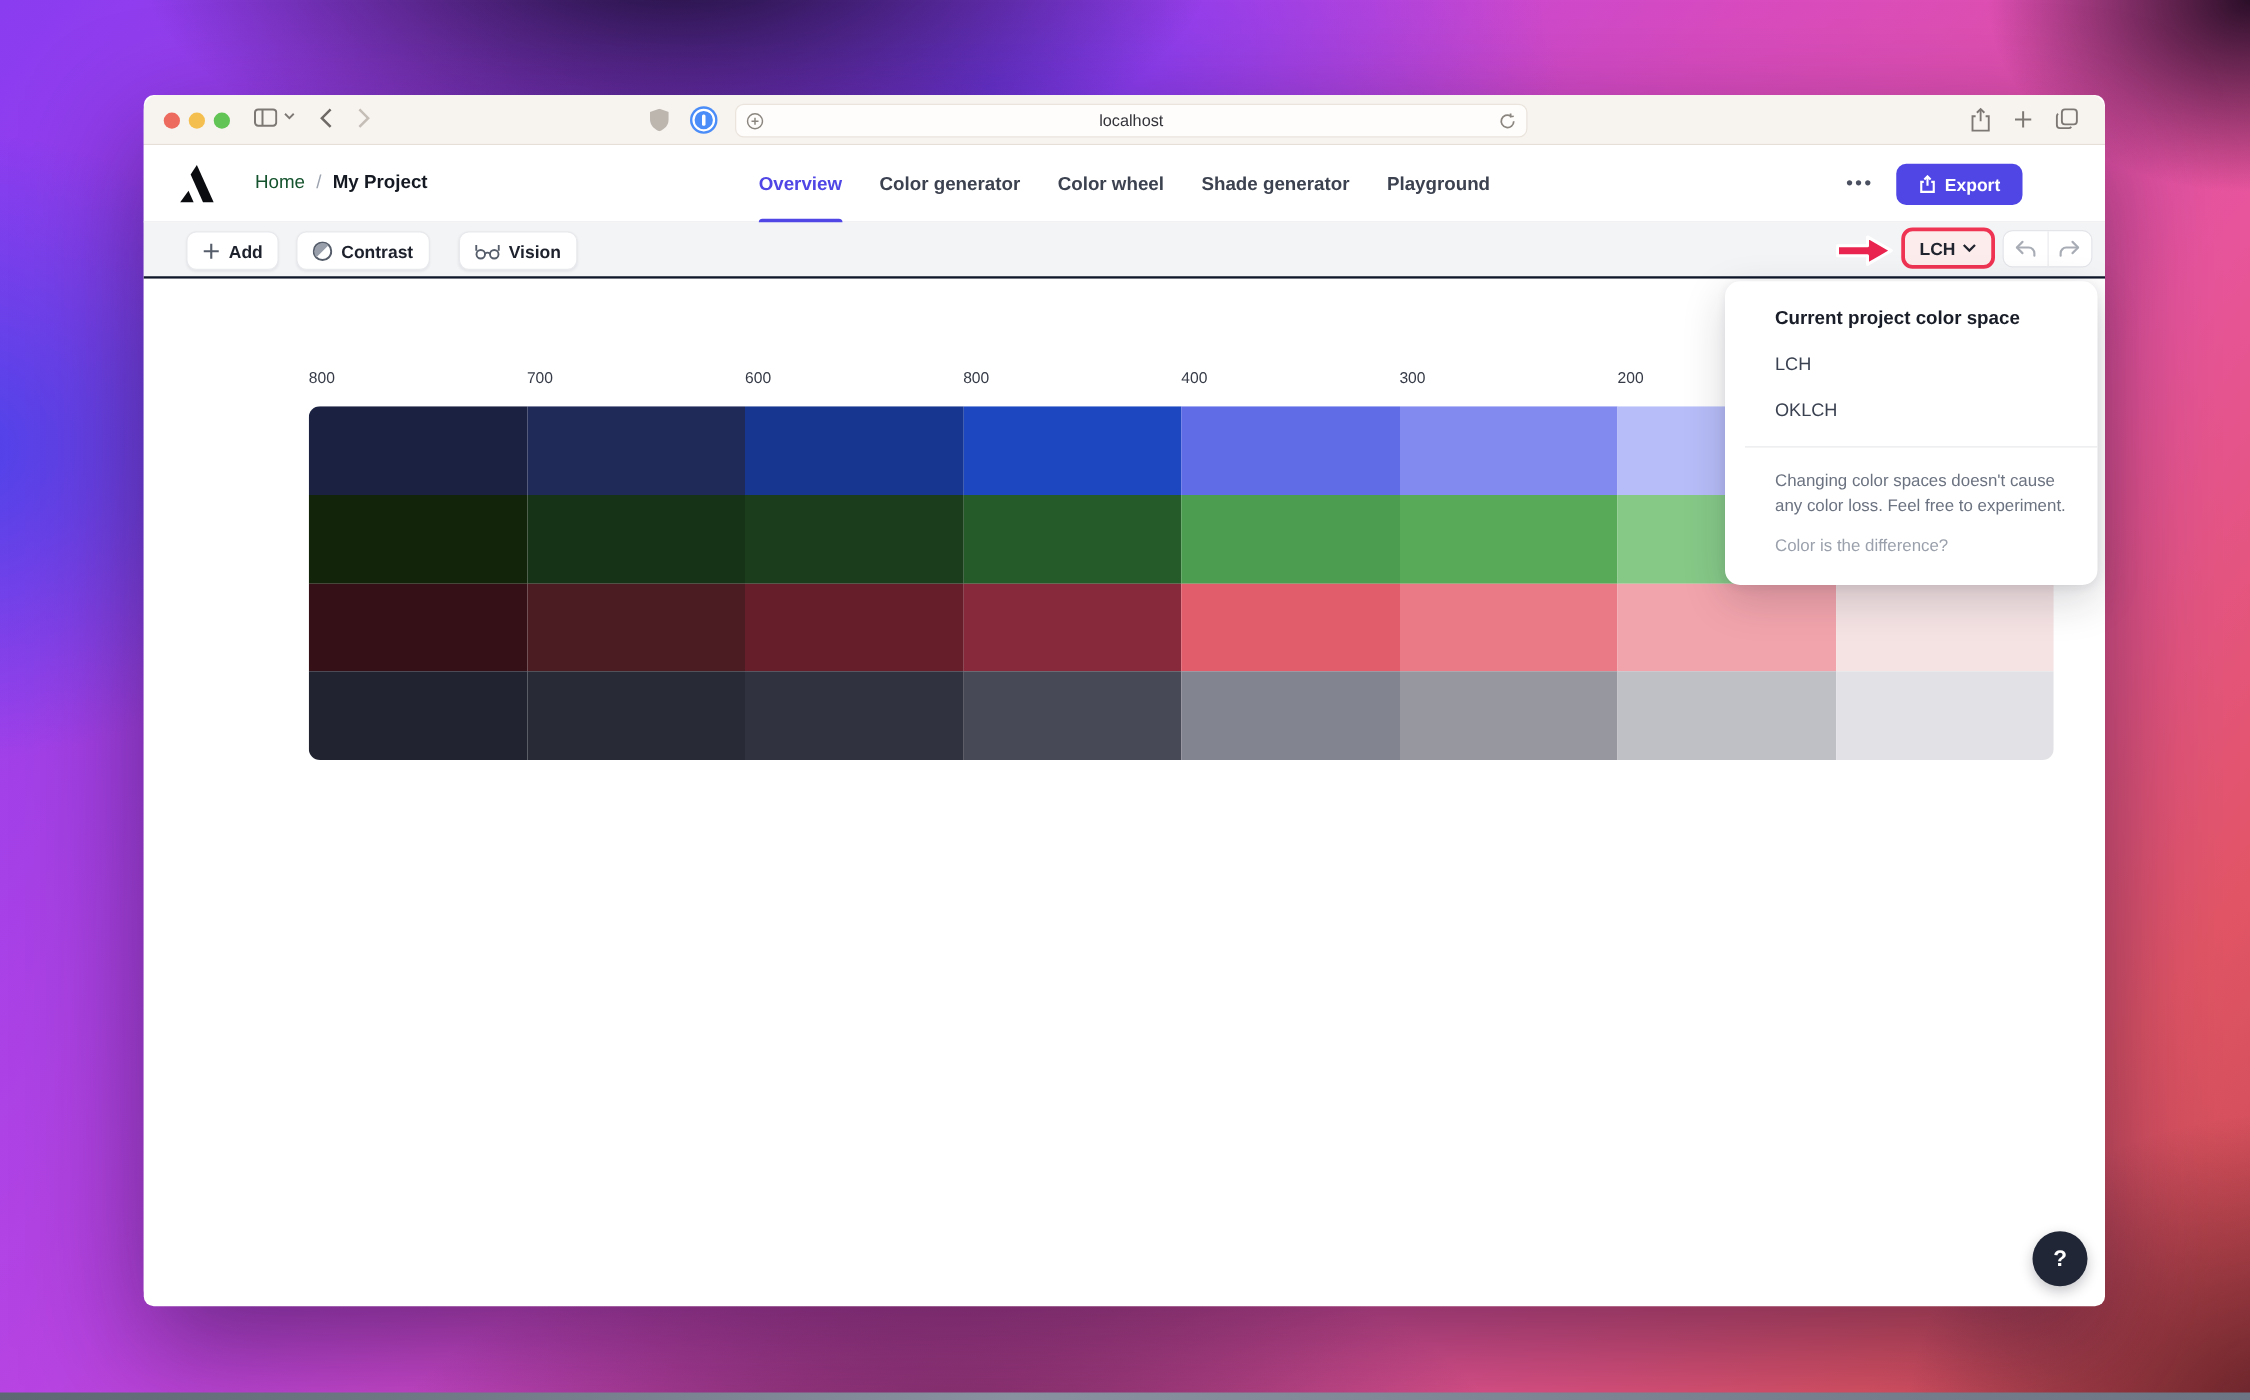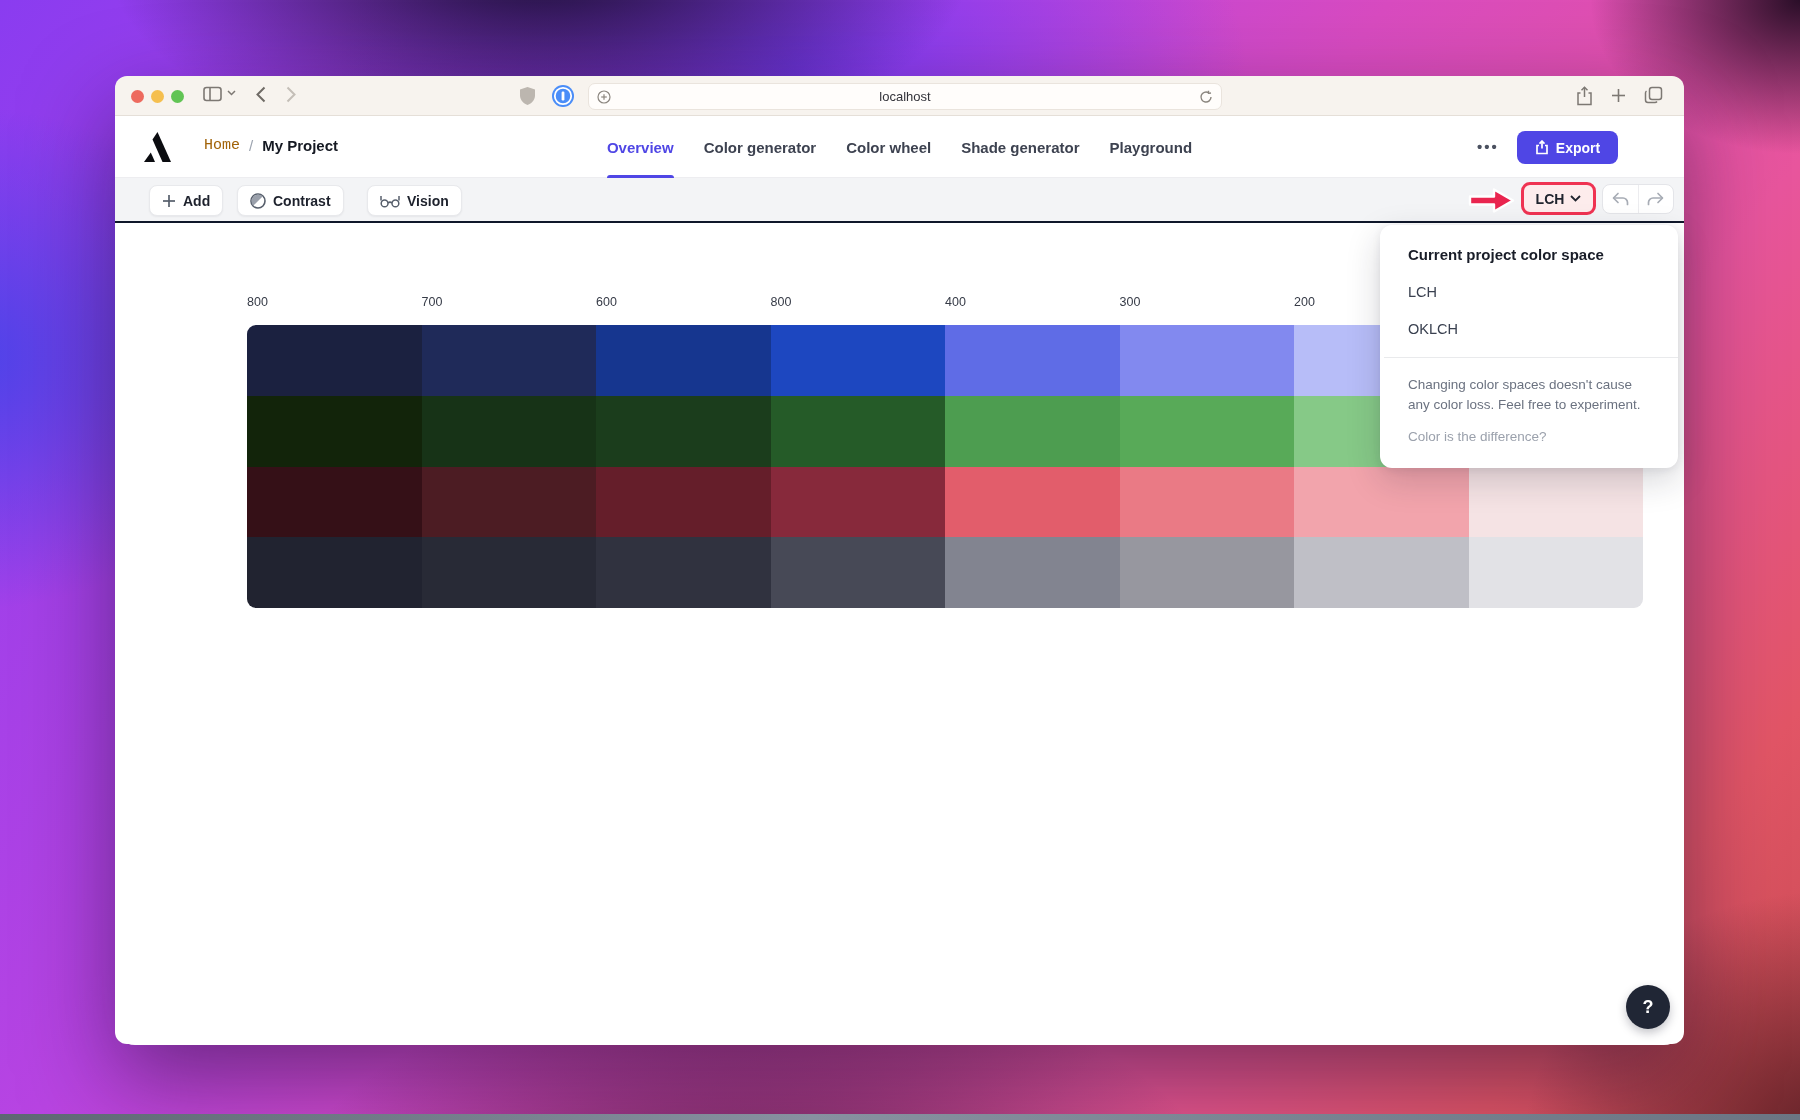--- a/index.html
+++ b/index.html
@@ -14,38 +14,38 @@
       radial-gradient(760px 380px at 42% 108%, #5f2150 0%, rgba(95,33,80,0) 62%),
       radial-gradient(520px 420px at 102% 102%, #5e2026 0%, rgba(94,32,38,0) 60%),
       linear-gradient(128deg, #8a3cf0 0%, #b844e2 34%, #d84bc0 52%, #e8559d 72%, #e25566 88%, #c74b52 100%);
     position:relative;
   }
   .bottom-strip { position:absolute; left:0; bottom:0; width:1800px; height:6px;
     background:linear-gradient(90deg,#5d6773,#8791a0 45%,#6b7583); z-index:50; }
 
   
   .window { position:absolute; left:115px; top:76px; width:1569px; height:969px;
-    background:#fff; border-radius:20px; box-shadow:0 34px 90px rgba(25,10,45,.5); z-index:10; }
+    background:#fff; border-radius:8px; box-shadow:0 34px 90px rgba(25,10,45,.5); z-index:10; }
 
   
   .chrome { position:relative; height:40px; background:#f7f3ee; border-radius:12px 12px 0 0;
     border-bottom:1px solid #e5dfd8; }
   .tl { position:absolute; top:14px; width:13px; height:13px; border-radius:50%; }
   .chrome-ic { position:absolute; top:10px; color:#7d7873; display:flex; align-items:center; }
   .urlbar { position:absolute; left:473px; top:7px; width:634px; height:27px; background:#fffdfb;
     border:1px solid #eae4dd; border-radius:7px; display:flex; align-items:center; justify-content:center;
     font-size:13px; color:#33333a; }
   .urlbar .left-ic { position:absolute; left:8px; top:6px; color:#8b867f; }
   .urlbar .right-ic { position:absolute; right:8px; top:6px; color:#8b867f; }
 
   
   .app-header { position:relative; height:62px; background:#fff; border-bottom:1px solid #ededf0; }
   .logo { position:absolute; left:27px; top:16px; }
   .crumbs { position:absolute; left:89px; top:21px; font-size:15px; display:flex; gap:9px; align-items:center; }
-  .crumb-home { color:#a16207;font-family:Liberation Mono, monospace; }
+  .crumb-home { color:#14532d; }
   .crumb-sep { color:#9ca3af; }
   .crumb-cur { color:#151922; font-weight:bold; }
   .main-nav { position:absolute; left:0; right:0; top:0; height:62px; display:flex; gap:30px;
     justify-content:center; font-size:15px; font-weight:bold; color:#3d4250; }
   .nav-item { position:relative; height:62px; display:flex; align-items:center; cursor:pointer; }
   .nav-item.active { color:#4f46e5; }
   .nav-item.active::after { content:""; position:absolute; left:0; right:0; bottom:0; height:3px;
     background:#4f46e5; border-radius:3px 3px 0 0; }
   .more-dots { position:absolute; left:1362px; top:22px; color:#4b5160; font-size:15px; letter-spacing:2px;
     font-weight:bold; cursor:pointer; }
@@ -79,21 +79,21 @@
     display:grid; grid-template-columns:repeat(8,1fr); grid-template-rows:repeat(4,1fr);
     border-radius:9px; overflow:hidden; }
   .cell { cursor:pointer; }
   .help-fab { position:absolute; left:1511px; top:762px; width:44px; height:44px; border-radius:50%;
     background:#202635; color:#fff; font-size:18px; font-weight:bold; display:flex; align-items:center;
     justify-content:center; cursor:pointer; box-shadow:0 4px 10px rgba(20,20,40,.25); }
 
   
   .panel { position:absolute; left:1265px; top:149px; width:298px; height:243px; background:#fff;
     border-radius:12px; box-shadow:0 12px 34px rgba(25,28,45,.18), 0 2px 8px rgba(25,28,45,.08);
-    z-index:20; padding:21px 24px 0 28px; }
+    z-index:20; padding:21px 24px 0 40px; }
   .panel-title { font-size:15px; font-weight:bold; color:#191d28; }
   .panel-opt { font-size:14.5px; color:#3a4150; margin-top:21px; cursor:pointer; }
   .panel-div { height:1px; background:#e9eaec; margin:20px -24px 0 -24px; }
   .panel-note { font-size:13.5px; color:#6b7280; line-height:1.5; margin-top:17px; }
   .panel-link { font-size:13.5px; color:#9ba1ac; margin-top:13px; cursor:pointer; }
 
   svg { display:block; }
 </style>
 </head>
 <body>

